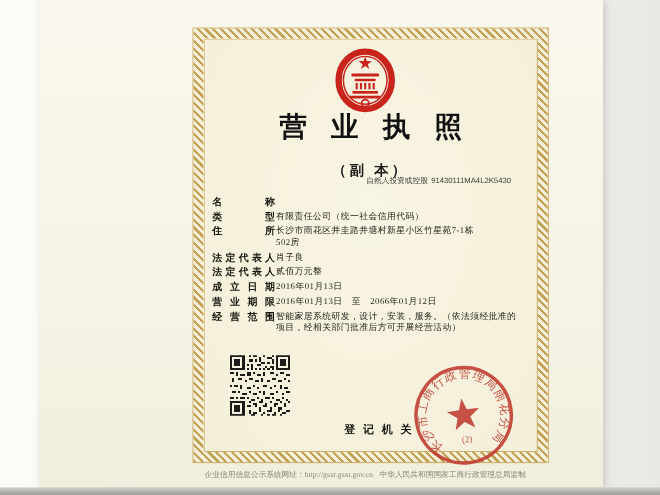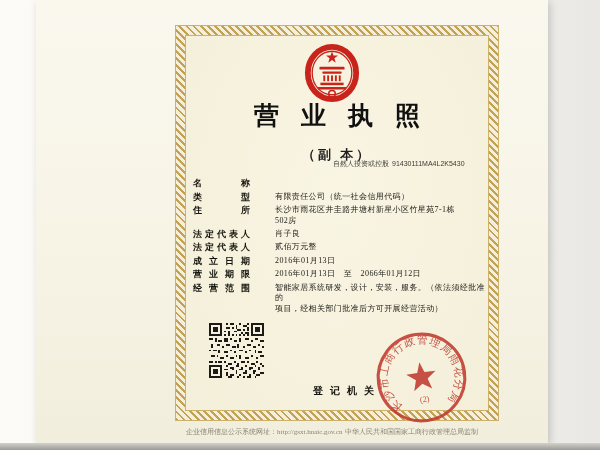--- a/index.html
+++ b/index.html
@@ -17,21 +17,21 @@
          background:radial-gradient(ellipse at 50% 42%,#f9f5e3 0%,#f4efd9 100%);}
   .emblem{position:absolute;left:267px;top:40px;width:58px;height:66px;}
   .title{position:absolute;left:146px;top:99px;width:310px;text-align:center;
          font-size:25px;font-weight:bold;color:#111;letter-spacing:22px;text-indent:22px;}
   .subtitle{position:absolute;left:146px;top:146px;width:310px;text-align:center;
          font-size:13px;font-weight:bold;letter-spacing:3px;color:#1c1c1c;}
   .credit{position:absolute;left:297px;top:159px;font-size:7px;color:#3a3a35;white-space:nowrap;}
   .credit .code{margin-left:3px;font-family:"Liberation Sans","DejaVu Sans",sans-serif;}
   .fields{position:absolute;left:157px;top:178px;width:292px;}
   .frow{display:flex;align-items:flex-start;margin-bottom:2.5px;}
-  .flabel{flex:0 0 57px;margin-right:25px;font-weight:bold;font-size:9px;line-height:11px;
+  .flabel{flex:0 0 57px;margin-right:1px;font-weight:bold;font-size:9px;line-height:11px;
           color:#15150f;text-align:justify;text-align-last:justify;}
   .fvalue{flex:1;font-size:8px;line-height:10.5px;color:#22221c;letter-spacing:.4px;white-space:pre-line;}
   .qr{position:absolute;left:173px;top:323px;width:55px;height:55px;}
   .registrar{position:absolute;left:277px;top:384px;font-size:10px;font-weight:bold;
              letter-spacing:7px;color:#15150f;white-space:nowrap;}
   .issue-date{position:absolute;left:329px;top:393px;font-size:9.5px;letter-spacing:1.5px;
               color:#26261f;white-space:nowrap;}
   .seal{position:absolute;left:337px;top:329px;width:97px;height:97px;
         transform:rotate(-8deg);opacity:.88;}
   .paper-footer{position:absolute;left:150px;top:427px;width:292px;display:flex;
@@ -240,19 +240,19 @@
       </defs>
       <circle cx="47" cy="47" r="42" fill="none" stroke="#c03a2e" stroke-width="3"></circle>
       <polygon fill="#c03a2e" points="47,32 50.5,42.1 61.3,42.4 52.7,48.9 55.8,59.1 47,53 38.2,59.1 41.3,48.9 32.7,42.4 43.5,42.1"></polygon>
       <text font-size="10.5" fill="#c03a2e" letter-spacing="1" font-family="Liberation Serif, DejaVu Serif, serif">
         <textPath href="#sealArc" startOffset="50%" text-anchor="middle">长沙市工商行政管理局雨花分局</textPath>
       </text>
       <text x="47" y="71" font-size="8" fill="#c03a2e" text-anchor="middle">(2)</text>
     </svg>
 
     <div class="paper-footer">
-      <span>企业信用信息公示系统网址：http://gsxt.hnaic.gov.cn</span>
+      <span>企业信用信息公示系统网址：http://gsxt.gsxt.gov.cn</span>
       <span>中华人民共和国国家工商行政管理总局监制</span>
     </div>
   </div>
 
   <div class="bottom-edge"></div>
 </div>
 
 </body></html>

